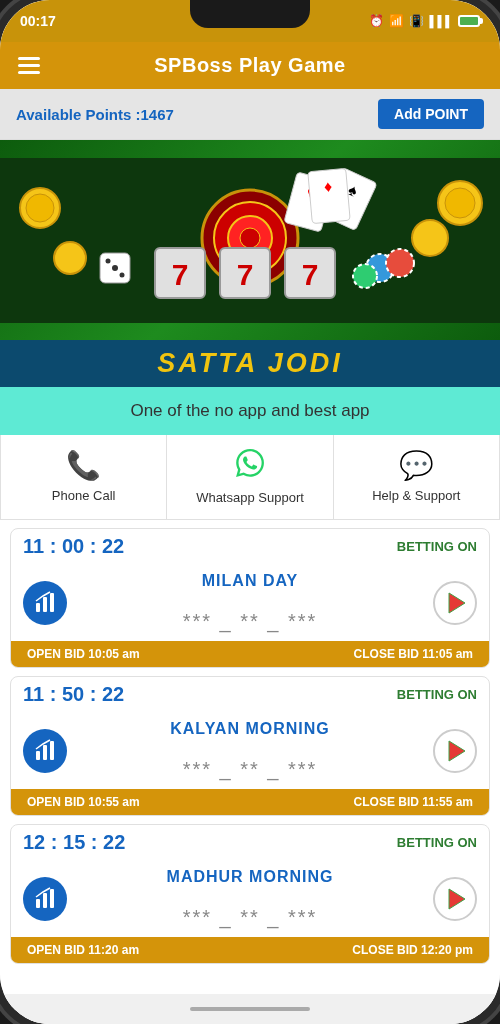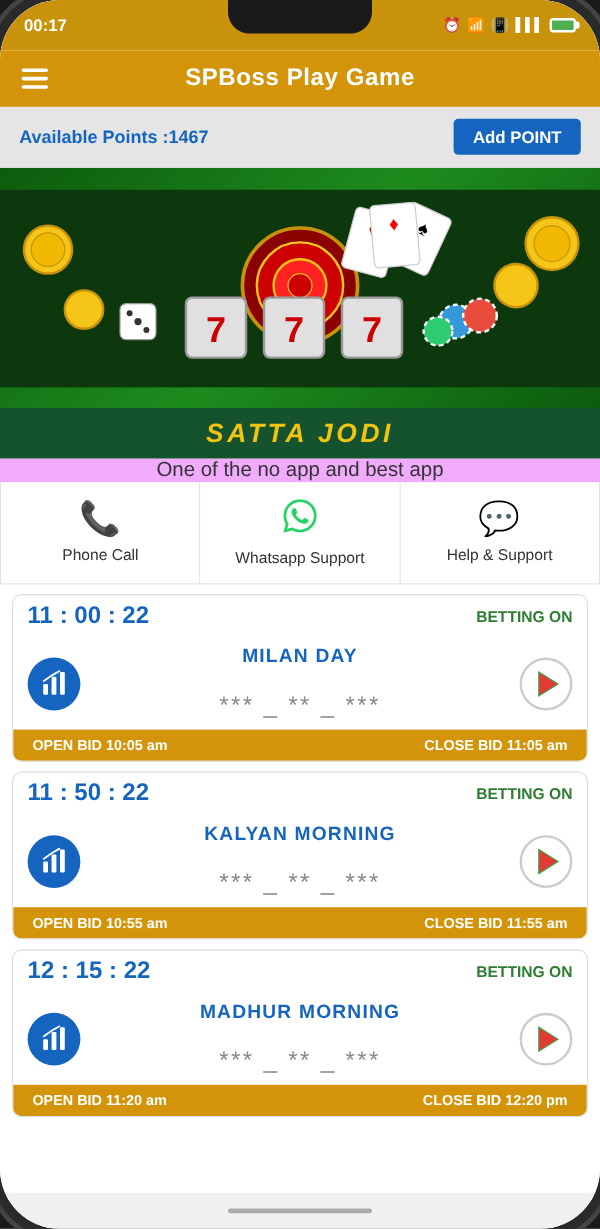--- a/index.html
+++ b/index.html
@@ -145,32 +145,33 @@
       width: 100%;
       height: 200px;
       background: linear-gradient(135deg, #0d5c0d 0%, #1e8b1e 50%, #0d5c0d 100%);
       display: flex;
       align-items: center;
       justify-content: center;
       position: relative;
       overflow: hidden;
     }
     .banner-title {
-      background: #14532d;
+      background: #0c4a6e;
       color: #f1c40f;
       text-align: center;
       padding: 8px;
-      font-size: 22px;
+      font-size: 27px;
       font-weight: 900;
       letter-spacing: 3px;
       font-style: italic;
     }
     
     .tagline {
-      background: #f0abfc;
+      background: #5eead4;
+      padding: 14px;
       text-align: center;
       font-size: 17px;
       color: #333;
     }
     
     .support-row {
       display: flex;
       border: 1px solid #e0e0e0;
       border-top: none;
     }

